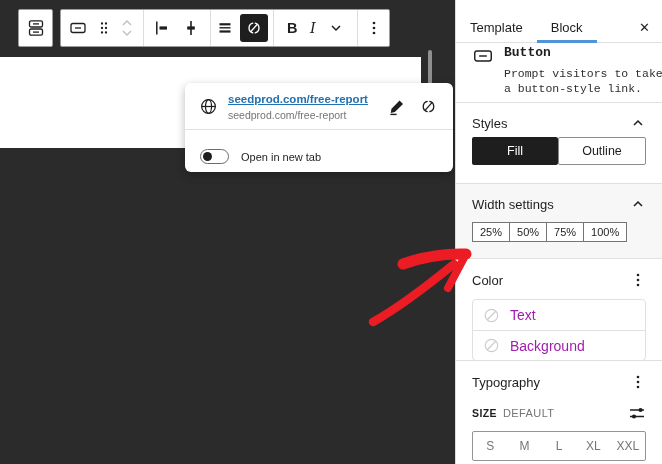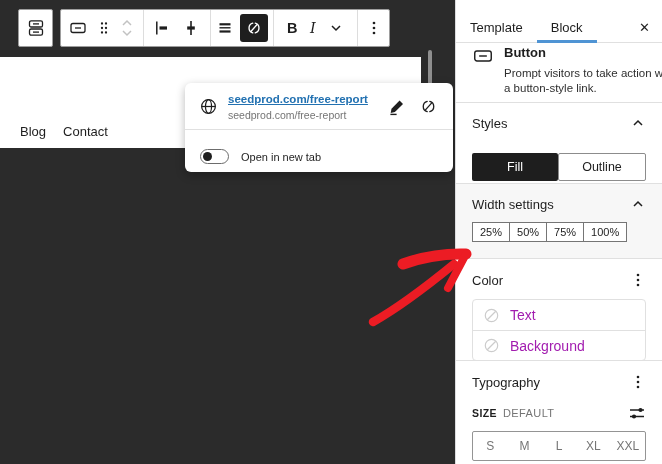--- a/index.html
+++ b/index.html
@@ -52,30 +52,30 @@
   .sidebar { position:absolute; left:455px; top:0; width:207px; height:464px; background:#fff;
              border-left:1px solid #dcdcde; }
   .sb-header { position:absolute; left:0; top:12px; right:0; height:31px; border-bottom:1px solid #e0e0e0;
                display:flex; align-items:center; }
   .sb-tab { height:31px; display:flex; align-items:center; padding:0 14px; font-size:13px; font-weight:500;
             color:#1e1e1e; cursor:pointer; }
   .sb-tab.active { box-shadow:inset 0 -3px 0 #4f94d4; }
   .sb-close { margin-left:auto; margin-right:12px; font-size:13px; color:#1e1e1e; cursor:pointer; }
 
   .sec { position:absolute; left:0; right:0; border-bottom:1px solid #e0e0e0; padding:12px 16px; }
-  .sec-card { top:31px; height:72px; display:flex; gap:10px; padding-top:14px; }
+  .sec-card { top:31px; height:72px; display:flex; gap:10px; padding-top:14px;font-family:Liberation Mono, monospace; }
   .card-title { font-size:13px; font-weight:600; color:#1e1e1e; }
   .card-desc { margin-top:6px; font-size:11.5px; line-height:1.32; color:#2f2f2f; }
   .card-desc span { display:block; white-space:nowrap; }
 
   .sec-head { display:flex; align-items:center; justify-content:space-between; }
   .sec-title { font-size:13px; font-weight:500; color:#1e1e1e; }
 
   .sec-styles { top:103px; height:81px; }
-  .style-btns { display:flex; gap:0; margin-top:22px; }
+  .style-btns { display:flex; gap:0; margin-top:6px; }
   .style-btn { flex:1; height:28px; display:flex; align-items:center; justify-content:center;
                font-size:12.5px; border-radius:2px; cursor:pointer; }
   .style-fill { background:#1e1e1e; color:#fff; font-weight:500; }
   .style-outline { background:#fff; color:#1e1e1e; border:1px solid #8c8c8c; }
 
   .sec-width { top:184px; height:75px; background:#f7f7f7; }
   .width-opts { display:inline-flex; margin-top:10px; }
   .width-opt { padding:3px 7px; border:1px solid #757575; margin-left:-1px; background:#fff;
                font-size:11px; color:#1e1e1e; cursor:pointer; white-space:nowrap; }
   .width-opt:first-child { margin-left:0; }
@@ -99,24 +99,20 @@
   svg { display:block; }
 </style>
 </head>
 <body>
 
 <div class="stage">
 
   <div class="canvas">
 
     <div class="page-band">
-      <div class="nav">
-        <span>Blog</span>
-        <span>Contact</span>
-      </div>
       <div class="cta">Free Report</div>
     </div>
 
     <div class="page-scrollbar"></div>
 
     <div class="tb-parent">
       <span class="icon">
         <svg width="20" height="20" viewBox="0 0 20 20">
           <rect x="3.5" y="2.8" width="13" height="6.2" rx="1.6" fill="none" stroke="#1e1e1e" stroke-width="1.3"></rect>
           <line x1="7" y1="5.9" x2="13" y2="5.9" stroke="#1e1e1e" stroke-width="1.3"></line>

